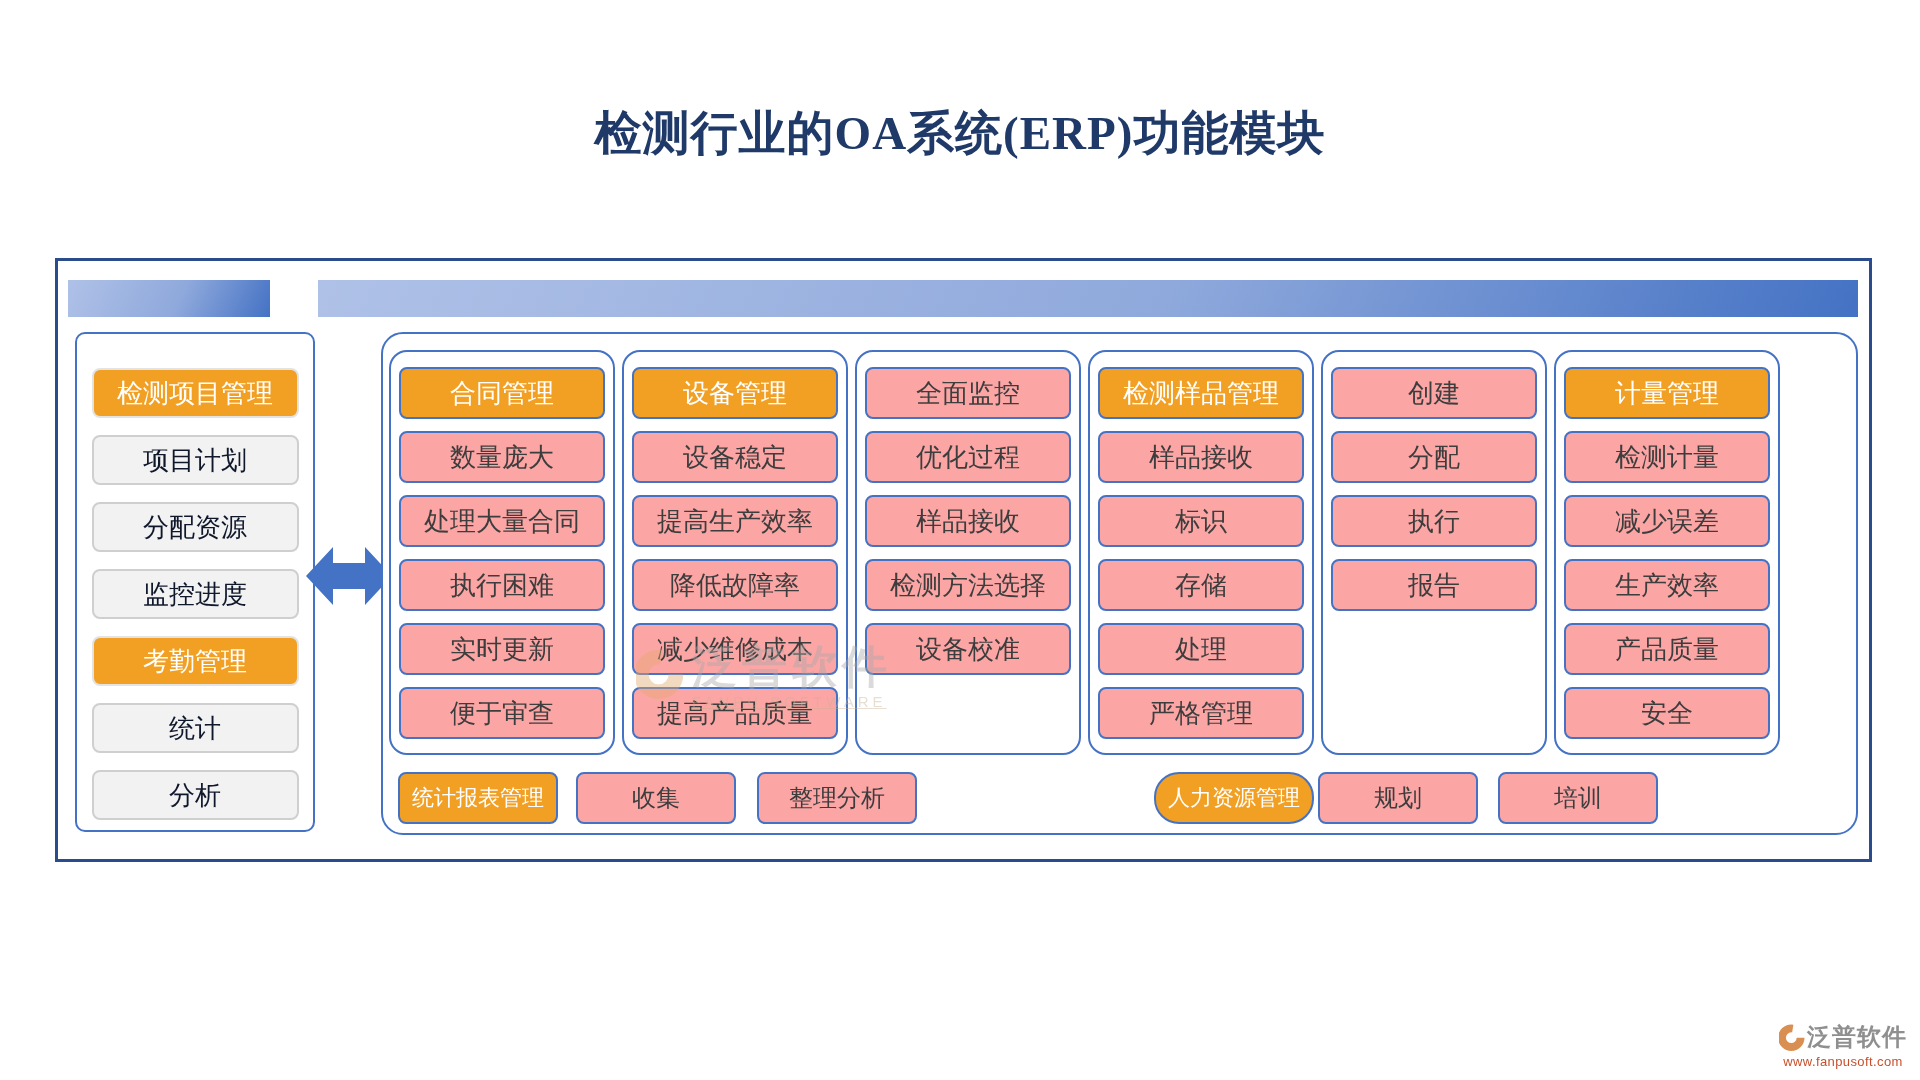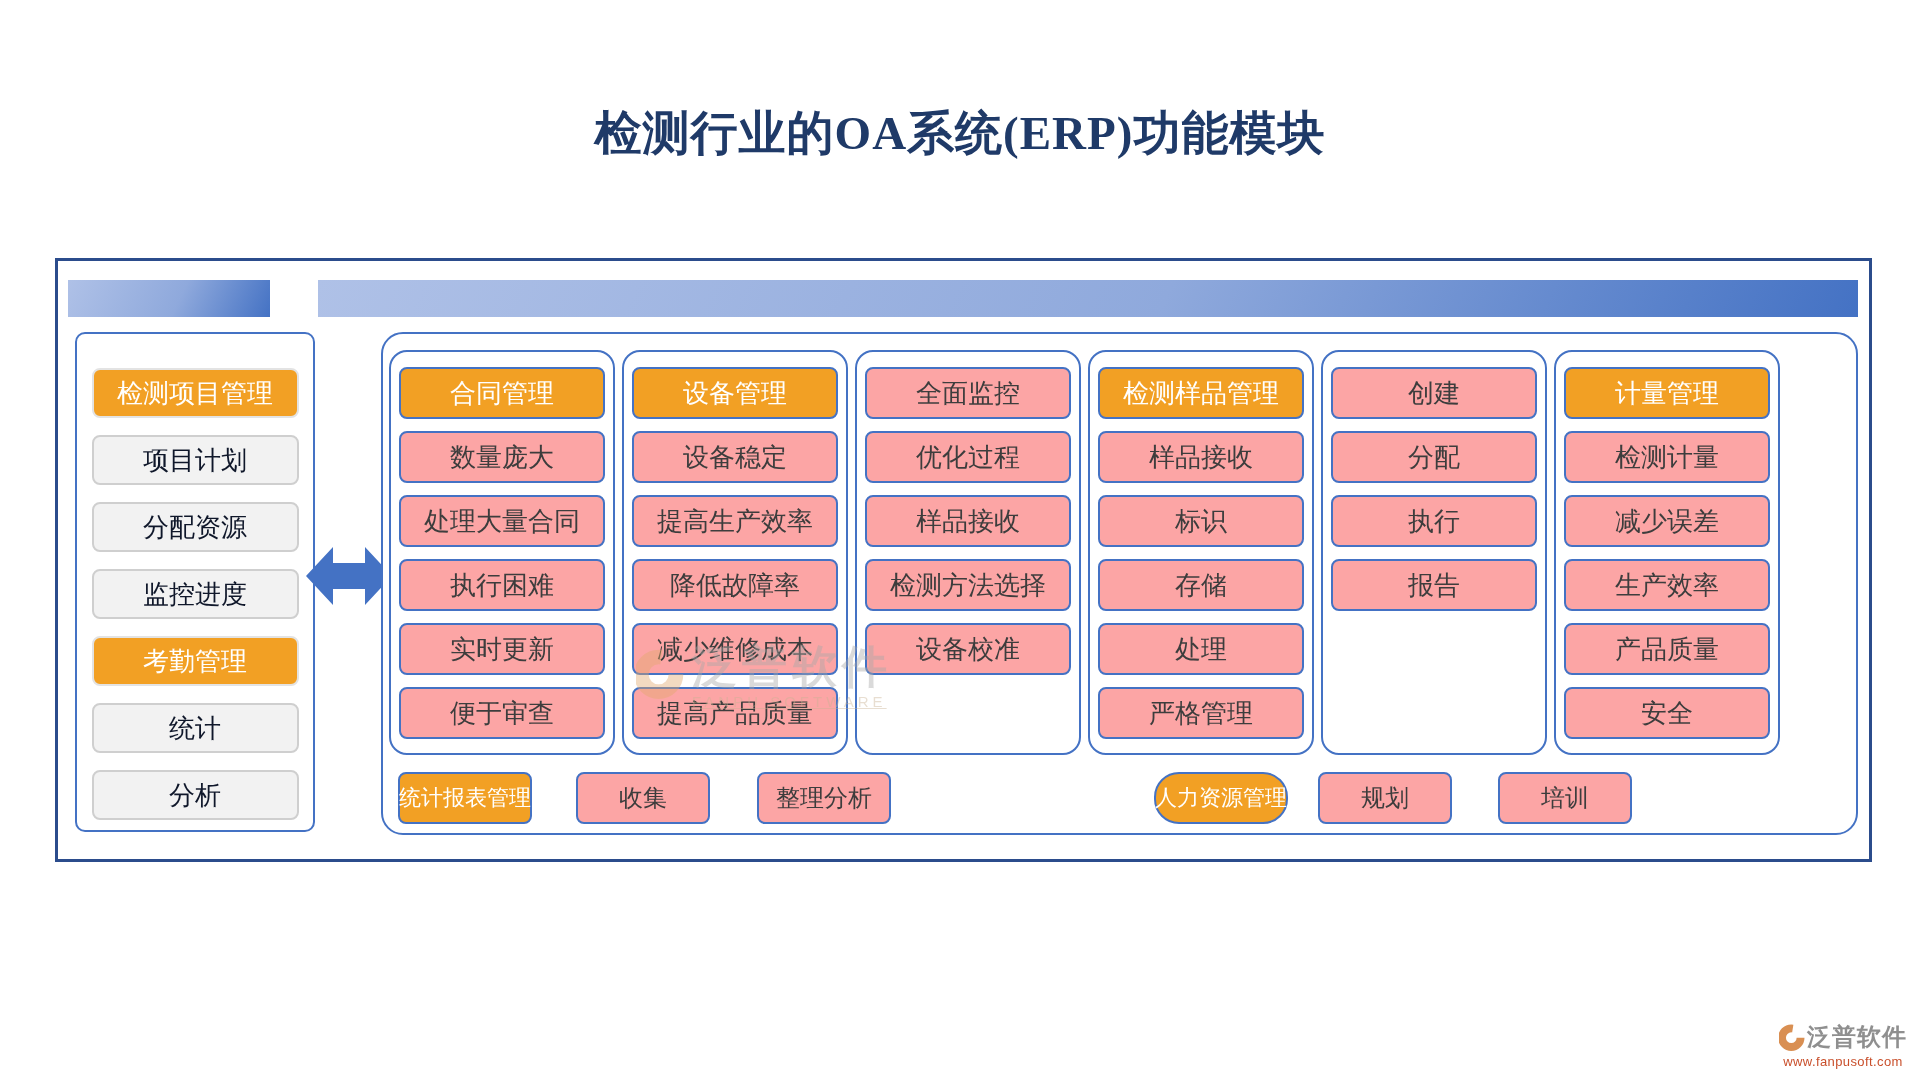--- a/index.html
+++ b/index.html
@@ -32,21 +32,21 @@
   .mainbox{position:absolute;left:381px;top:332px;width:1477px;height:503px;
            border:2.5px solid #4472C4;border-radius:22px;box-sizing:border-box;background:#fff;}
 
   .cols{position:absolute;left:389px;top:350px;display:flex;gap:7px;}
   .col{width:226px;height:405px;border:2.5px solid #4472C4;border-radius:18px;
        box-sizing:border-box;display:flex;flex-direction:column;align-items:center;
        padding-top:15px;gap:12px;background:#fff;}
   .colbtn{width:206px;height:52px;font-size:26px;}
   .colbtn.orange{border:2px solid #4472C4;}
 
-  .foot{position:absolute;top:772px;width:134px;height:52px;font-size:24px;}
+  .foot{position:absolute;top:772px;width:160px;height:52px;font-size:24px;}
   .foot.orange{font-size:22px;border:2px solid #4472C4;}
 
   .arrow{position:absolute;left:306px;top:540px;}
 
   .watermark{position:absolute;left:636px;top:645px;display:flex;align-items:flex-start;
              gap:8px;opacity:.42;z-index:9;pointer-events:none;}
   .wm-t{font-size:45px;color:#A8A8A8;font-weight:bold;letter-spacing:5px;line-height:1;}
   .wm-s{font-size:15px;color:#C9B293;letter-spacing:4px;margin-top:3px;
         font-family:"Liberation Sans","DejaVu Sans",sans-serif;text-decoration:underline;}
 

